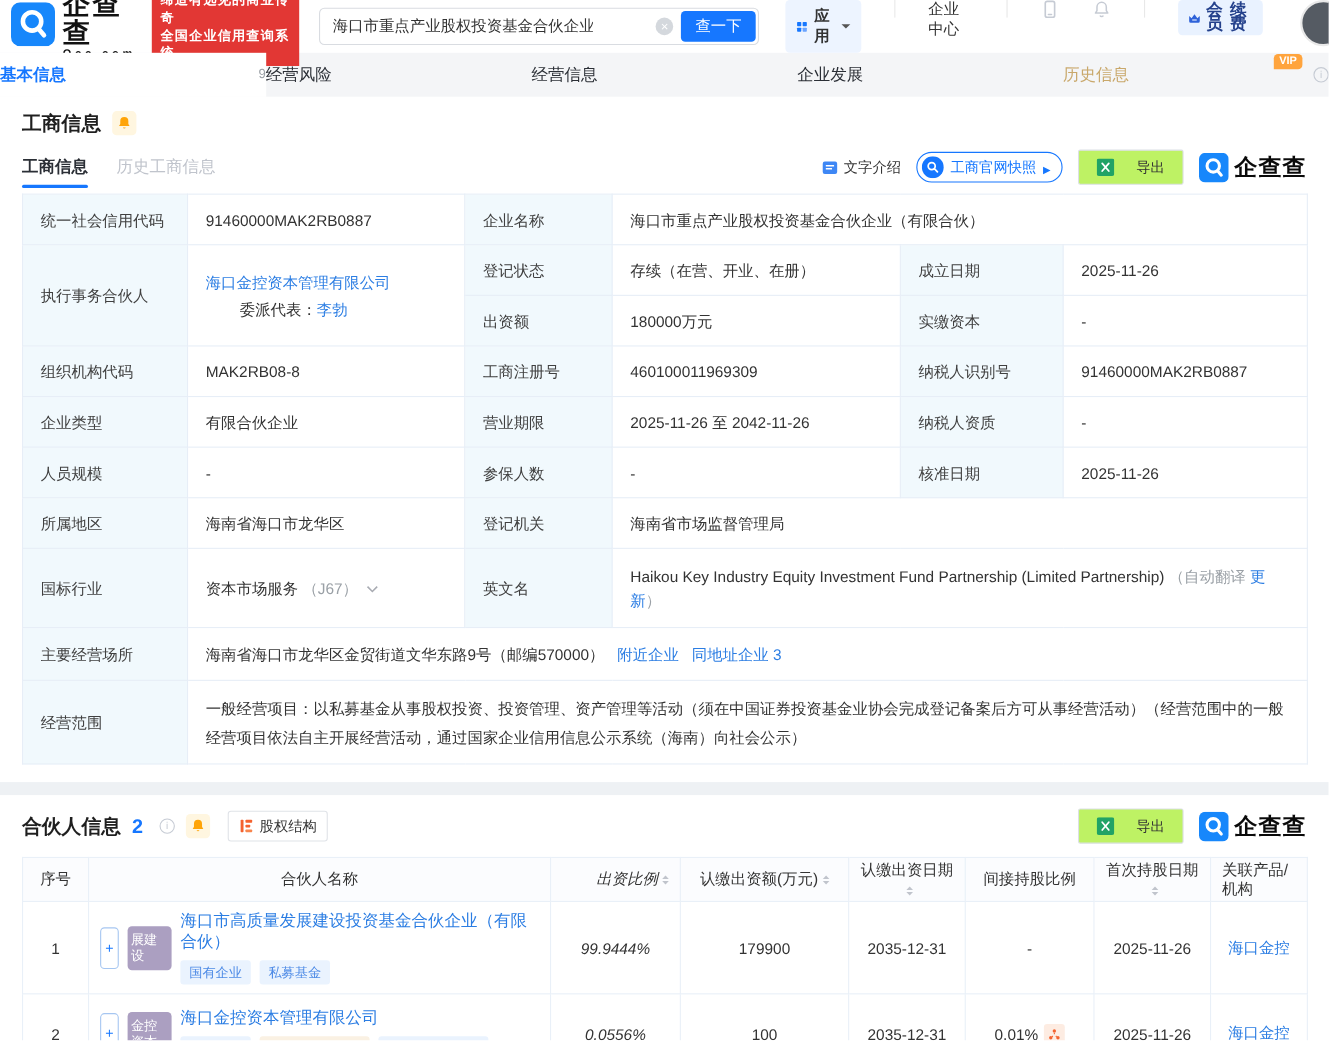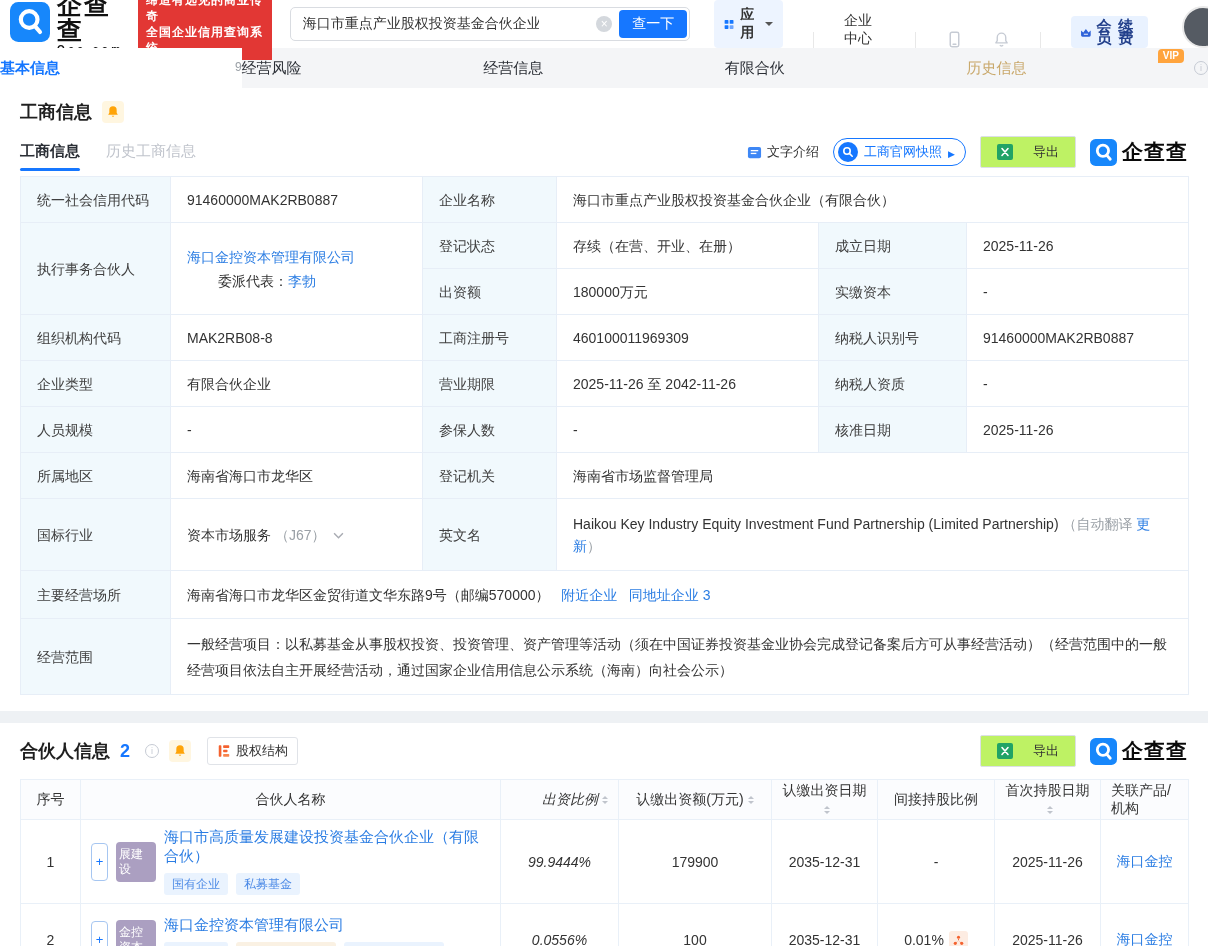--- a/index.html
+++ b/index.html
@@ -13,21 +13,21 @@
   .logo-words { display:flex; flex-direction:column; line-height:1; }
   .logo-words .bname { font-size:25px; font-weight:bold; color:#111; letter-spacing:2px; }
   .logo-words .bdomain { font-size:10px; color:#111; letter-spacing:3.5px; font-weight:bold; margin-top:2px; }
   .slogan { background:#e23734; color:#fff; font-size:12px; font-weight:bold; line-height:16px; padding:4px 8px; letter-spacing:1px; }
   .searchbox { position:relative; width:442px; height:34px; margin-left:6px; }
   .searchbox input { width:100%; height:100%; border:1px solid #d9dce1; border-radius:5px; padding:0 150px 0 12px; font-size:14px; color:#333; font-family:inherit; outline:none; }
   .clear-x { position:absolute; right:78px; top:9px; width:16px; height:16px; border-radius:50%; background:#d4d8dd; cursor:pointer; }
   .clear-x::before { content:"×"; color:#fff; font-size:12px; line-height:16px; display:block; text-align:center; }
   .search-btn { position:absolute; right:3px; top:3px; height:28px; width:68px; background:#1677ff; border:none; border-radius:4px; color:#fff; font-size:14px; cursor:pointer; font-family:inherit; }
   .spacer { flex:1; }
-  .topnav { display:flex; align-items:flex-end; gap:30px; font-size:14px; color:#333; }
+  .topnav { display:flex; align-items:flex-start; gap:30px; font-size:14px; color:#333; }
   .pill-apps { display:flex; align-items:center; gap:6px; background:#edf4ff; border-radius:4px; padding:6px 10px; cursor:pointer; font-weight:bold; }
   .caret { width:0; height:0; border:4px solid transparent; border-top-color:#555; margin-top:4px; }
   .sep { width:1px; height:16px; background:#e8e8e8; }
   .navlink { cursor:pointer; }
   .iconbtn { display:flex; align-items:center; cursor:pointer; }
   .pill-member { display:flex; align-items:center; gap:4px; background:#e9f2ff; border-radius:4px; padding:4px 8px; cursor:pointer; }
   .member-words { font-size:15px; line-height:12px; font-weight:bold; color:#24418c; display:flex; flex-direction:row; }
   .avatar-circle { width:42px; height:42px; border-radius:50%; background:#555b63; border:2px solid #e9e9e9; margin-left:4px; margin-right:-16px; flex:none; cursor:pointer; }
 
   
@@ -171,21 +171,21 @@
       <span>基本信息</span>
       <span class="tbadge">9</span>
     </div>
     <div class="tab">
         <span>经营风险</span>
       </div>
     <div class="tab">
         <span>经营信息</span>
       </div>
     <div class="tab">
-        <span>有限合伙</span>
+        <span>企业发展</span>
       </div>
     <div class="tab gold">
       <span>历史信息</span>
       <span class="inf-circle"></span>
       <span class="vipbadge">VIP</span>
     </div>
   </nav>
 
   <section class="card">
     <div class="title-row">

